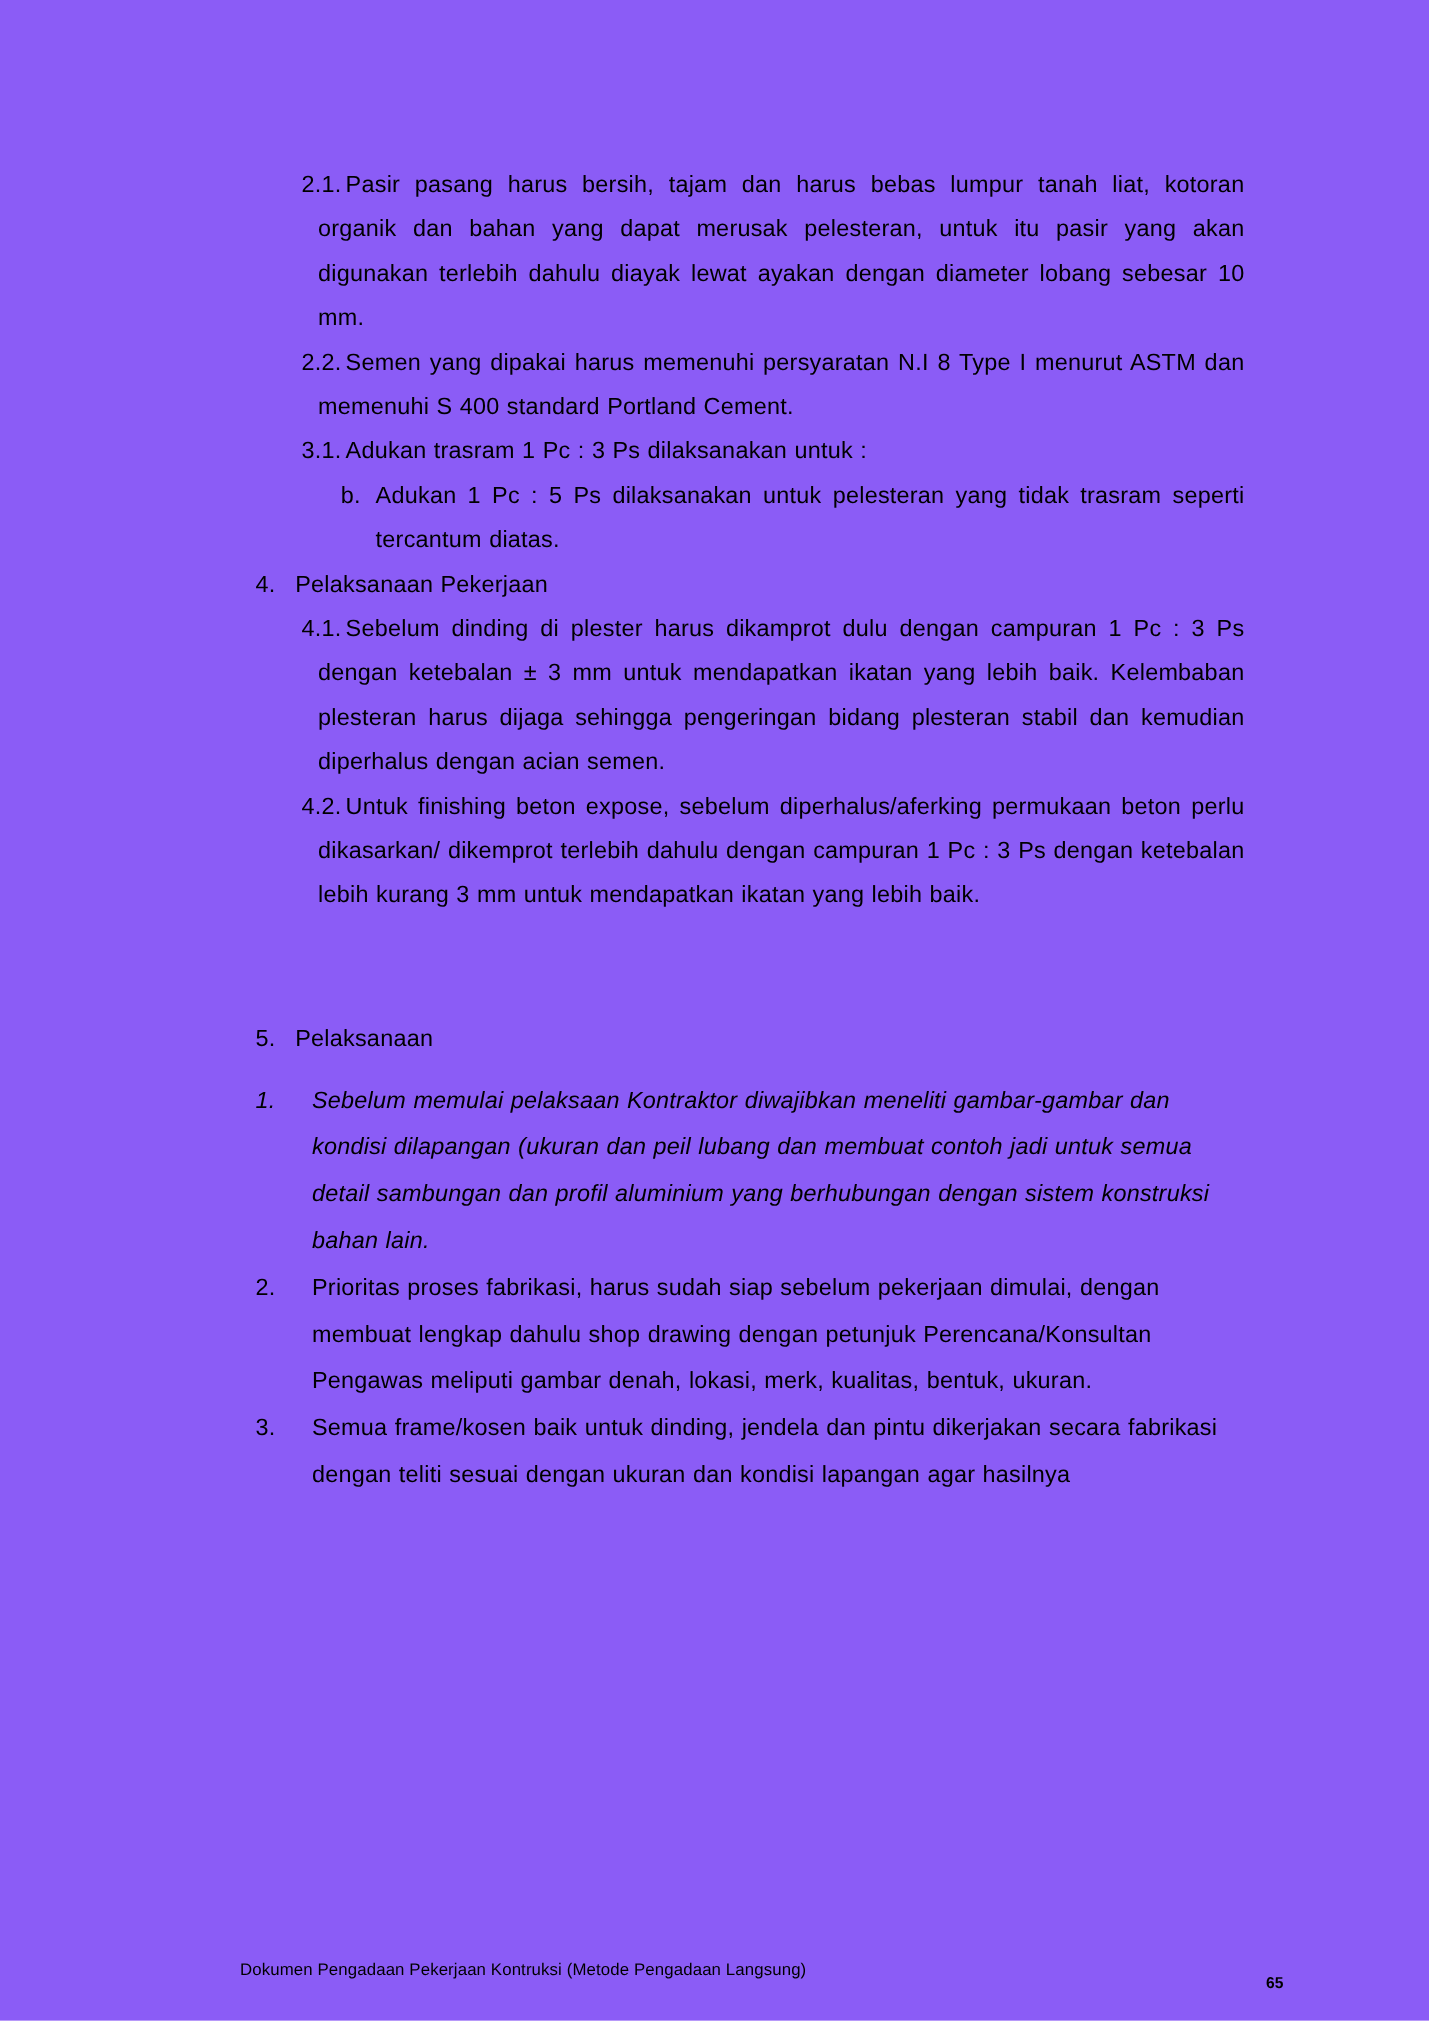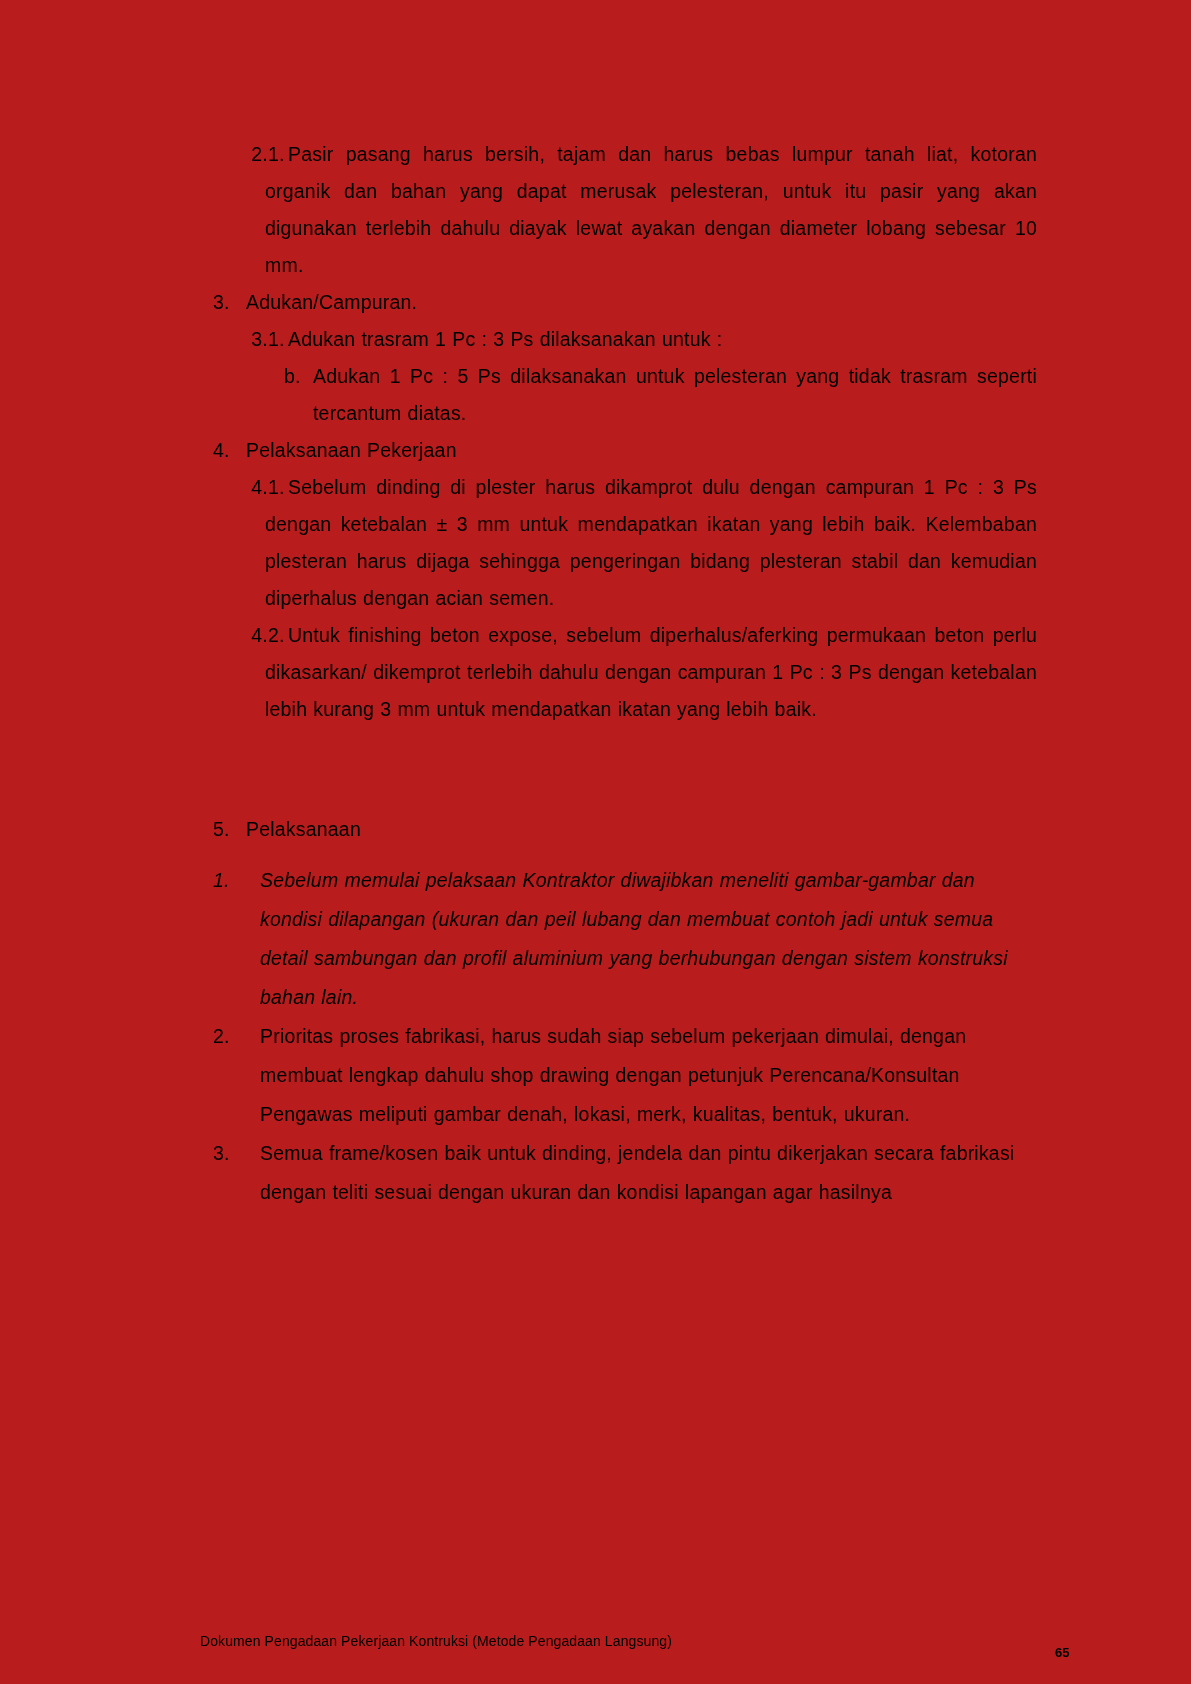--- a/index.html
+++ b/index.html
@@ -1,20 +1,20 @@
 <!DOCTYPE html>
 <html><head>
 <meta charset="utf-8">
 <style>
   html, body { margin: 0; padding: 0; background: #ffffff; }
   .page {
     position: relative;
     width: 1191px;
     height: 1684px;
-    background: #b91c1c;
+    background: #8b5cf6;
     color: #000000;
     font-family: "Liberation Sans", "DejaVu Sans", sans-serif;
     overflow: hidden;
   }
   .content { padding: 136px 154px 0 0; }
   .blk {
     font-size: 19.5px;
     line-height: 37px;
     letter-spacing: 0.2px;
     word-spacing: 0.5px;
@@ -46,22 +46,22 @@
   }
 </style>
 </head>
 <body>
 
 <div class="page">
   <div class="content">
 
     <div class="blk b-s just"><span class="num">2.1.</span><span>Pasir pasang harus bersih, tajam dan harus bebas lumpur tanah liat, kotoran organik dan bahan yang dapat merusak pelesteran, untuk itu pasir yang akan digunakan terlebih dahulu diayak lewat ayakan dengan diameter lobang sebesar 10 mm.</span></div>
 
+    <div class="blk b-s just"><span class="num">2.2.</span><span>Semen yang dipakai harus memenuhi persyaratan N.I 8 Type I menurut ASTM dan memenuhi S 400 standard Portland Cement.</span></div>
 
-    <div class="blk b-h"><span class="num">3.</span><span>Adukan/Campuran.</span></div>
 
     <div class="blk b-s"><span class="num">3.1.</span><span>Adukan trasram 1 Pc : 3 Ps dilaksanakan untuk :</span></div>
 
 
     <div class="blk b-ss just"><span class="num">b.</span><span>Adukan 1 Pc : 5 Ps dilaksanakan untuk pelesteran yang tidak trasram seperti tercantum diatas.</span></div>
 
     <div class="blk b-h"><span class="num">4.</span><span>Pelaksanaan Pekerjaan</span></div>
 
     <div class="blk b-s just"><span class="num">4.1.</span><span>Sebelum dinding di plester harus dikamprot dulu dengan campuran 1 Pc : 3 Ps dengan ketebalan ± 3 mm untuk mendapatkan ikatan yang lebih baik. Kelembaban plesteran harus dijaga sehingga pengeringan bidang plesteran stabil dan kemudian diperhalus dengan acian semen.</span></div>
 

